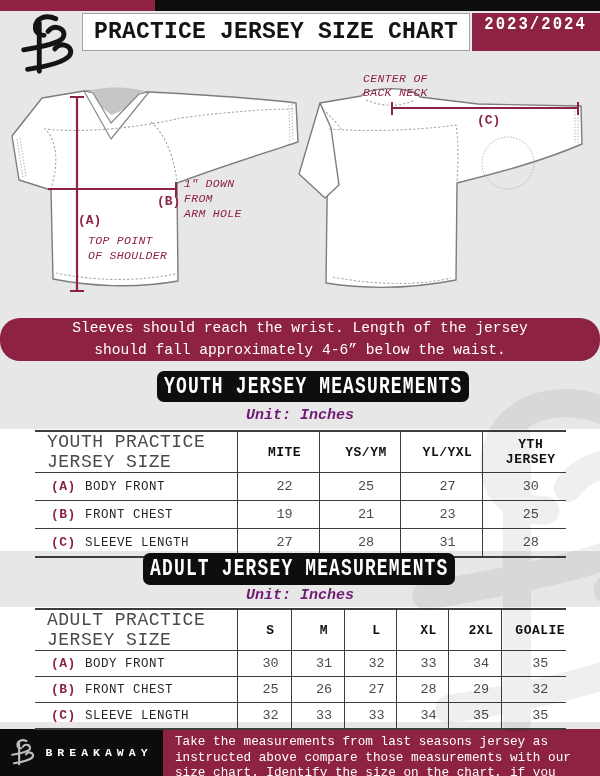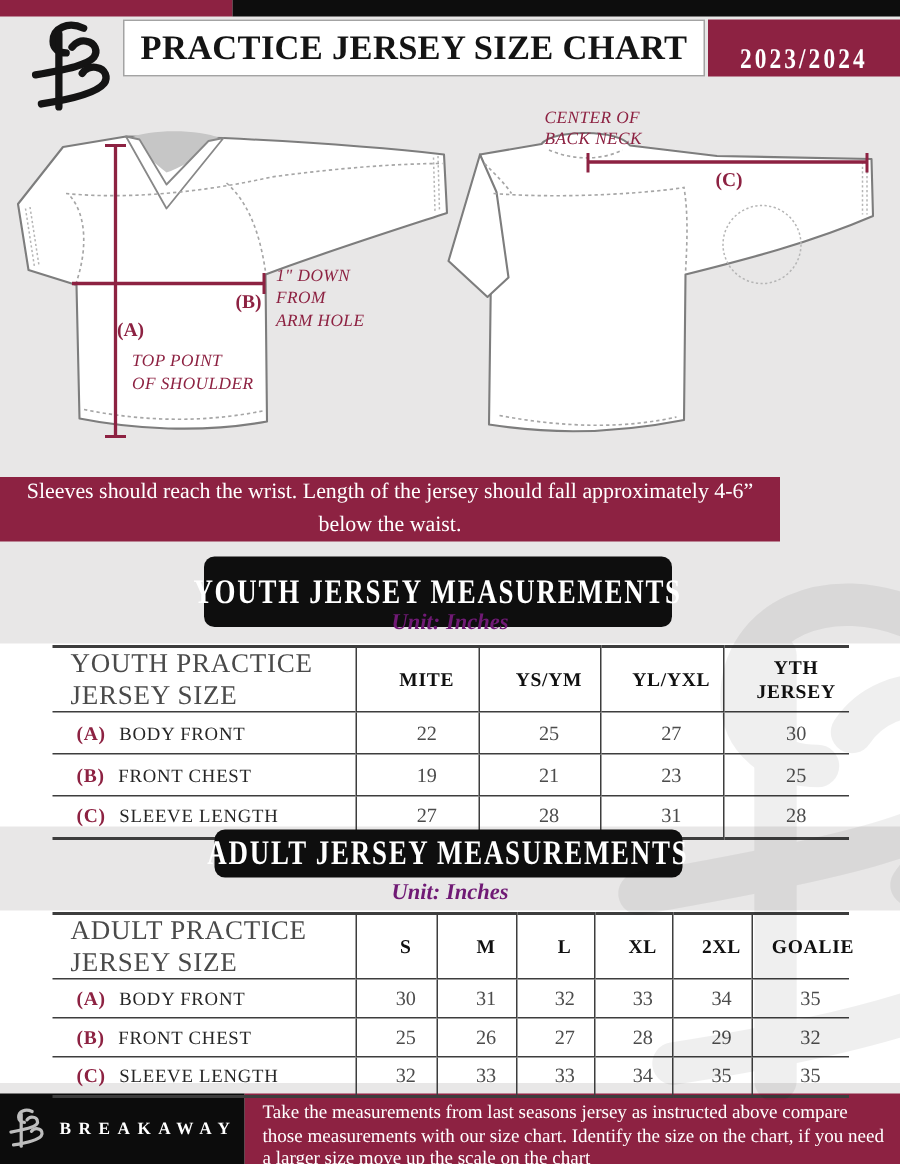--- a/index.html
+++ b/index.html
@@ -1,44 +1,44 @@
 <!DOCTYPE html>
 <html style="--maroon: #8d2242; --pageBg: #e8e7e7; --tableLine: #3d3d3d;"><head>
 <meta charset="utf-8">
 <style>
   html,body{margin:0;padding:0;background:#cfcfcf;}
   .page{position:relative;width:600px;height:776px;background:var(--pageBg,#e8e7e7);
-        font-family:Liberation Serif, serif;overflow:hidden;}
+        font-family:Liberation Mono, monospace;overflow:hidden;}
   .abs{position:absolute;}
 
   
   .strip-maroon{left:0;top:0;width:155px;height:11px;background:var(--maroon,#8d2242);}
   .strip-black{left:155px;top:0;width:445px;height:11px;background:#0d0d0d;}
   .logo-box{left:16px;top:12px;width:64px;height:68px;z-index:12;}
   .title-box{left:82px;top:13px;width:388px;height:38px;background:#ffffff;border:1px solid #a3a3a3;
              display:flex;align-items:center;justify-content:center;z-index:11;box-sizing:border-box;}
   .title-box span{font-size:23px;font-weight:bold;color:#141414;letter-spacing:.2px;white-space:nowrap;}
   .season-box{left:472px;top:13px;width:128px;height:38px;background:var(--maroon,#8d2242);
-              display:flex;align-items:flex-end;justify-content:center;z-index:11;}
+              display:flex;align-items:flex-start;justify-content:center;z-index:11;}
   .season-box span{font-size:19px;font-weight:bold;color:#fff;letter-spacing:2.5px;
                    transform:scaleX(.82);white-space:nowrap;}
 
   
   .diagram{left:0;top:51px;width:600px;height:267px;}
   .mline{stroke:var(--maroon,#8d2242);stroke-width:2.2;fill:none;}
   .mtick{stroke:var(--maroon,#8d2242);stroke-width:2;fill:none;}
   .jersey{fill:#ffffff;stroke:#7d7d7d;stroke-width:1.4;stroke-linejoin:round;}
   .seam{fill:none;stroke:#a6a6a6;stroke-width:1.1;stroke-dasharray:2.2,2;}
   .hatch{fill:none;stroke:#b5b5b5;stroke-width:1;stroke-dasharray:1.5,1.6;}
   .dkey{font-size:13px;font-weight:bold;fill:var(--maroon,#8d2242);}
   .dnote{font-size:11.5px;font-style:italic;fill:var(--maroon,#8d2242);letter-spacing:.3px;}
 
   
-  .notice{left:0;top:318px;width:520px;height:43px;background:var(--maroon,#8d2242);
-          display:flex;align-items:center;justify-content:center;}
+  .notice{left:0;top:318px;width:600px;height:43px;background:var(--maroon,#8d2242);
+          display:flex;align-items:center;justify-content:center;border-radius:20px;}
   .notice div{width:505px;text-align:center;color:#fff;font-size:14.6px;line-height:1.45;}
 
   
   .banner{background:#0e0e0e;border-radius:7px;display:flex;align-items:center;justify-content:center;z-index:6;}
   .banner span{color:#fff;font-size:23px;font-weight:bold;letter-spacing:1.5px;transform:scaleX(.78);white-space:nowrap;}
   .unit{width:600px;text-align:center;font-style:italic;font-weight:bold;font-size:15px;color:#701a75;z-index:6;}
 
   
   .table-bg{left:0;width:600px;background:#ffffff;}
   table.size{border-collapse:collapse;table-layout:fixed;width:531px;z-index:6;}
@@ -139,21 +139,21 @@
     <text x="88" y="208" class="dnote">OF SHOULDER</text>
     <text x="477" y="73" class="dkey">(C)</text>
     <text x="363" y="31" class="dnote">CENTER OF</text>
     <text x="363" y="45" class="dnote">BACK NECK</text>
   </svg>
 
   <div class="abs notice">
     <div>Sleeves should reach the wrist. Length of the jersey should fall approximately 4-6” below the waist.</div>
   </div>
 
-  <div class="abs banner" style="left:136px;top:371px;width:312px;height:47px;">
+  <div class="abs banner" style="left:157px;top:371px;width:312px;height:31px;">
     <span>YOUTH JERSEY MEASUREMENTS</span>
   </div>
   <div class="abs unit" style="top:407px;">Unit: Inches</div>
   <div class="abs table-bg" style="top:429px;height:122px;"></div>
   <table class="abs size" style="left:35px;top:430px;">
     <colgroup>
         <col style="width:202px">
         <col style="width:82px">
         <col style="width:81px">
         <col style="width:82px">

